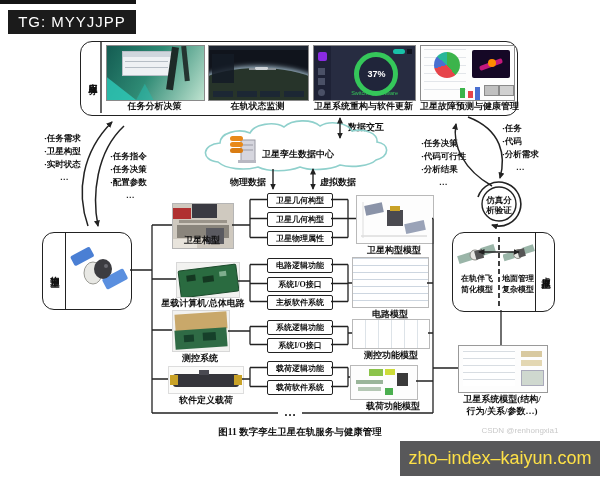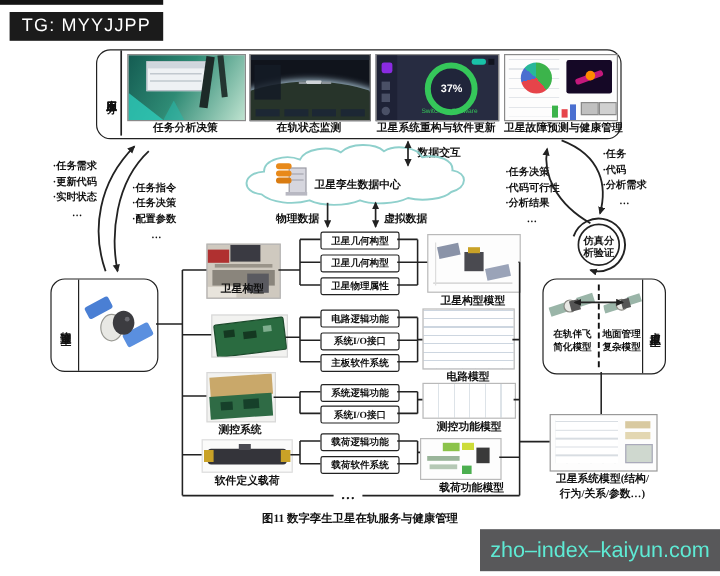--- a/index.html
+++ b/index.html
@@ -103,21 +103,21 @@
       <rect x="2" y="14" width="13" height="5" rx="2.5" fill="#d97c12"></rect>
       <rect x="10" y="26" width="18" height="3" fill="#b8b8c2"></rect>
     </svg>
   </div>
   <div class="lbl z2" style="left:262px;top:148px;">卫星孪生数据中心</div>
   <div class="lbl z2" style="left:230px;top:176px;">物理数据</div>
   <div class="lbl z2" style="left:320px;top:176px;">虚拟数据</div>
 
   <div class="list z2" style="left:44px;top:132px;">
     <div>·任务需求</div>
-    <div>·更新代码</div>
+    <div>·卫星构型</div>
     <div>·实时状态</div>
     <div style="padding-left:16px;">…</div>
   </div>
   <div class="list z2" style="left:110px;top:150px;">
     <div>·任务指令</div>
     <div>·任务决策</div>
     <div>·配置参数</div>
     <div style="padding-left:16px;">…</div>
   </div>
 
@@ -158,20 +158,21 @@
   </div>
   <div class="lbl z2" style="left:157px;top:234px;width:90px;text-align:center;">卫星构型</div>
 
   <div class="photo z2" style="left:176px;top:262px;width:62px;height:34px;background:#f2f2f0;border-color:#d8d8d8;">
     <div class="abs" style="left:4%;top:12%;width:92%;height:76%;background:#2a6b40;transform:rotate(-7deg);border:1px solid #1c4a2c;border-radius:2px;">
       <div class="abs" style="left:12%;top:20%;width:16%;height:22%;background:#143821;"></div>
       <div class="abs" style="left:40%;top:30%;width:20%;height:26%;background:#143821;"></div>
       <div class="abs" style="left:70%;top:18%;width:12%;height:20%;background:#7fae8e;"></div>
     </div>
   </div>
+  <div class="lbl z2" style="left:128px;top:297px;width:150px;">星载计算机/总体电路</div>
 
   <div class="photo z2" style="left:172px;top:310px;width:56px;height:40px;background:#f2f2f0;border-color:#d8d8d8;">
     <div class="abs" style="left:4%;top:6%;width:92%;height:42%;background:#c9a86a;transform:rotate(-4deg);"></div>
     <div class="abs" style="left:4%;top:46%;width:92%;height:48%;background:#2f6b45;transform:rotate(-4deg);">
       <div class="abs" style="left:18%;top:25%;width:18%;height:35%;background:#16402a;"></div>
       <div class="abs" style="left:55%;top:20%;width:24%;height:40%;background:#16402a;"></div>
     </div>
   </div>
   <div class="lbl z2" style="left:158px;top:352px;width:84px;">测控系统</div>
 
@@ -259,21 +260,22 @@
          repeating-linear-gradient(0deg,#fff 0 6px,#d8dde2 6px 7px),
          repeating-linear-gradient(90deg,rgba(255,255,255,0) 0 9px,rgba(180,190,200,.5) 9px 10px);"></div>
     <div class="abs" style="left:70%;top:10%;width:24%;height:14%;background:#d8c9a0;"></div>
     <div class="abs" style="left:70%;top:30%;width:24%;height:14%;background:#e3d7b2;"></div>
     <div class="abs" style="left:70%;top:52%;width:24%;height:30%;background:#cfd8cf;border:1px solid #aab;"></div>
   </div>
   <div class="lbl z2" style="left:452px;top:405px;width:100px;">行为/关系/参数…)</div>
   <div class="lbl z2" style="left:452px;top:393px;width:100px;">卫星系统模型(结构/</div>
 
   <div class="lbl z2" style="left:150px;top:426px;width:300px;font-size:9.5px;">图11  数字孪生卫星在轨服务与健康管理</div>
-  <div class="abs z2" style="left:400px;top:441px;width:200px;height:35px;background:#58585a;color:#5eead4;
+  <div class="abs z2" style="left:455px;top:426px;width:130px;color:#c9c9c9;font:8px 'Liberation Sans',sans-serif;text-align:center;">CSDN @renhongxia1</div>
+  <div class="abs z2" style="left:400px;top:441px;width:200px;height:35px;background:#58585a;color:#fde047;
        font:18px 'Liberation Sans',sans-serif;line-height:35px;text-align:center;">zho–index–kaiyun.com</div>
 
   <svg class="overlay" width="600" height="480" viewBox="0 0 600 480">
     <defs>
       <marker id="ah" markerWidth="7" markerHeight="7" refX="5.5" refY="3" orient="auto" markerUnits="userSpaceOnUse">
         <path d="M0,0 L6.5,3 L0,6 z" fill="#222"></path>
       </marker>
       <marker id="ahs" markerWidth="7" markerHeight="7" refX="5.5" refY="3" orient="auto-start-reverse" markerUnits="userSpaceOnUse">
         <path d="M0,0 L6.5,3 L0,6 z" fill="#222"></path>
       </marker>

